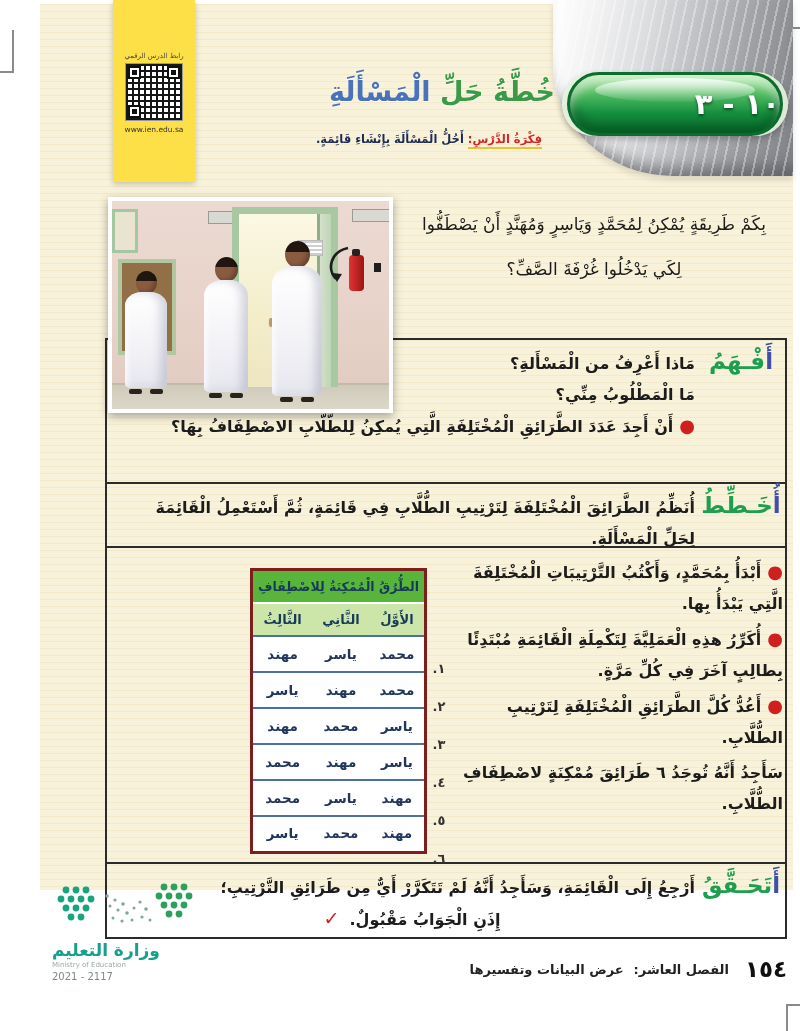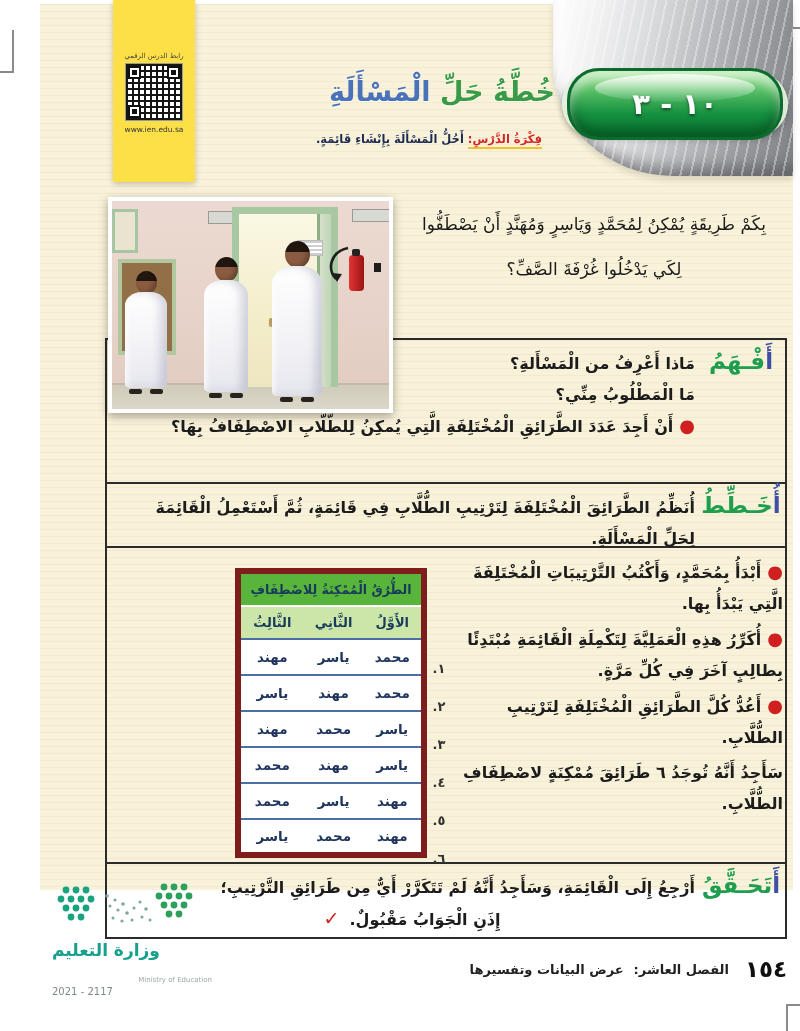--- a/index.html
+++ b/index.html
@@ -41,25 +41,25 @@
   }
 
   
   .pill-ring {
     position:absolute; left:562px; top:72px; width:226px; height:64px;
     border-radius:40px; background:rgba(226,242,221,.92);
     display:flex; align-items:center; justify-content:center;
     box-shadow:0 3px 6px rgba(0,0,0,.25);
   }
   .pill {
-    position:relative; width:216px; height:72px; border-radius:32px;
+    position:relative; width:216px; height:64px; border-radius:32px;
     border:3px solid #0c6b2d;
     background:linear-gradient(180deg,#a9e69c 0%,#4db85f 35%,#169141 65%,#0a7a33 100%);
     box-shadow: inset 0 9px 10px rgba(255,255,255,.5), inset 0 -9px 12px rgba(0,58,20,.5);
-    display:flex; align-items:center; justify-content:center;
+    display:flex; align-items:center; justify-content:flex-end;
   }
   .pill::before {
     content:""; position:absolute; left:12%; right:12%; top:3px; height:42%;
     border-radius:50%;
     background:linear-gradient(rgba(255,255,255,.8), rgba(255,255,255,.05));
   }
   .pill-num {
     direction:rtl; color:#fff; font-weight:bold; font-size:29px; letter-spacing:3px;
     text-shadow:0 2px 3px rgba(0,40,12,.65); position:relative;
   }
@@ -173,38 +173,38 @@
   .indent { padding-right:16px; }
 
   
   .solve-flex { display:flex; direction:rtl; }
   .solve-text { width:332px; flex:none; padding-left:6px; }
   .solve-text .line { margin-bottom:4px;text-align:right; }
   .table-area { flex:1; display:flex; direction:rtl; padding-top:12px; }
   .row-nums { width:24px; flex:none; margin-top:82px; direction:rtl; }
   .row-nums div { height:38px; line-height:38px; font-size:13px; font-weight:bold; color:#333;
     text-align:center; }
-  table.perm { width:192px; border-collapse:collapse; border:6px solid #7f1d1d; background:#fff;
+  table.perm { width:177px; border-collapse:collapse; border:3px solid #7f1d1d; background:#fff;
     flex:none; height:284px; }
   table.perm th.t-title { background:#58b43a; color:#173a5c; font-size:12.5px; font-weight:bold;
     height:32px; border-bottom:2px solid #ffffff; }
   table.perm th.t-col { background:#cce6a9; color:#173a5c; font-size:13px; font-weight:bold;
     height:32px; border-bottom:2px solid #4a6fa5; }
   table.perm td { height:36px; text-align:center; font-size:13.5px; font-weight:bold;
     color:#21365e; border-bottom:2px solid #4a6fa5; }
 
   
   .check-line2 { text-align:center; }
   .checkmark { color:#d01f1f; font-size:19px; margin:0 10px; }
 
   
   .moe-logo { position:absolute; left:52px; top:882px; width:160px; z-index:5; }
   .moe-ar { color:#17a08c; font-size:17px; font-weight:bold; direction:rtl; text-align:left;
     margin-top:2px; letter-spacing:1px; }
-  .moe-en { color:#9aa8a2; font-size:7px; margin-top:16px;text-align:right; }
+  .moe-en { color:#9aa8a2; font-size:7px; margin-top:1px; }
   .moe-years { color:#7d8b86; font-size:10px; margin-top:2px; }
 
   
   .footer { position:absolute; left:307px; top:956px; width:480px; direction:rtl;
     display:flex; align-items:center; gap:16px; }
   .page-num { font-size:23px; font-weight:bold; color:#101010; }
   .chapter { font-size:13px; font-weight:bold; color:#222; display:flex; gap:10px; }
 </style>
 </head>
 <body>

